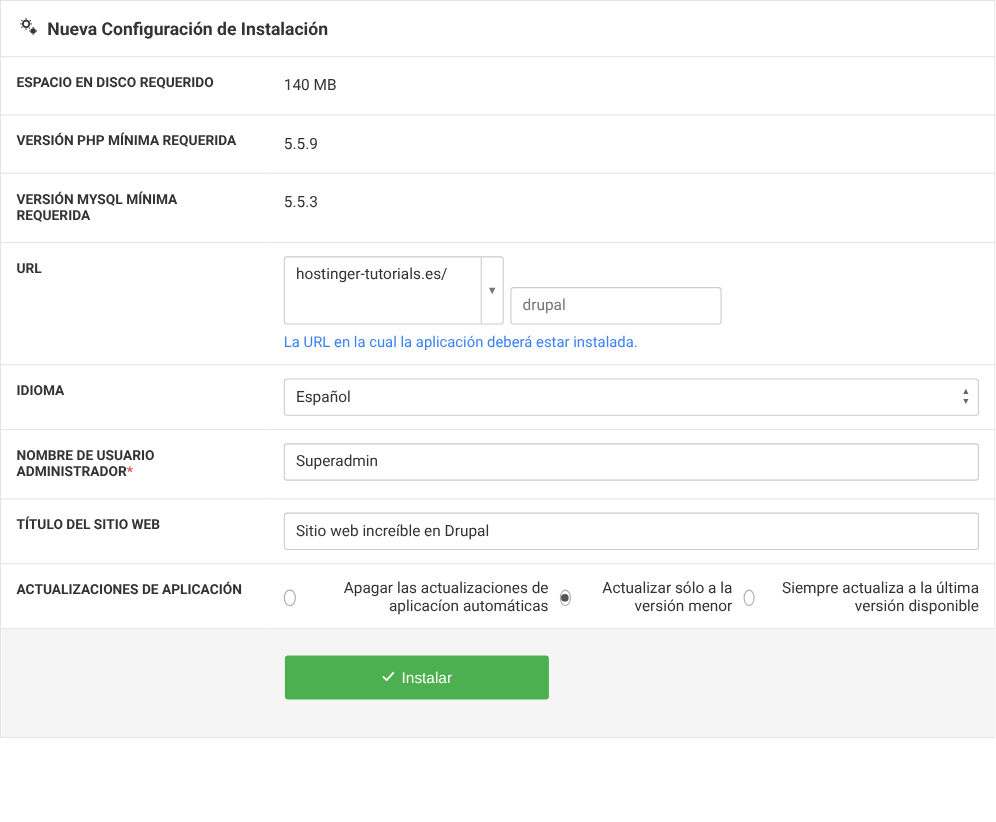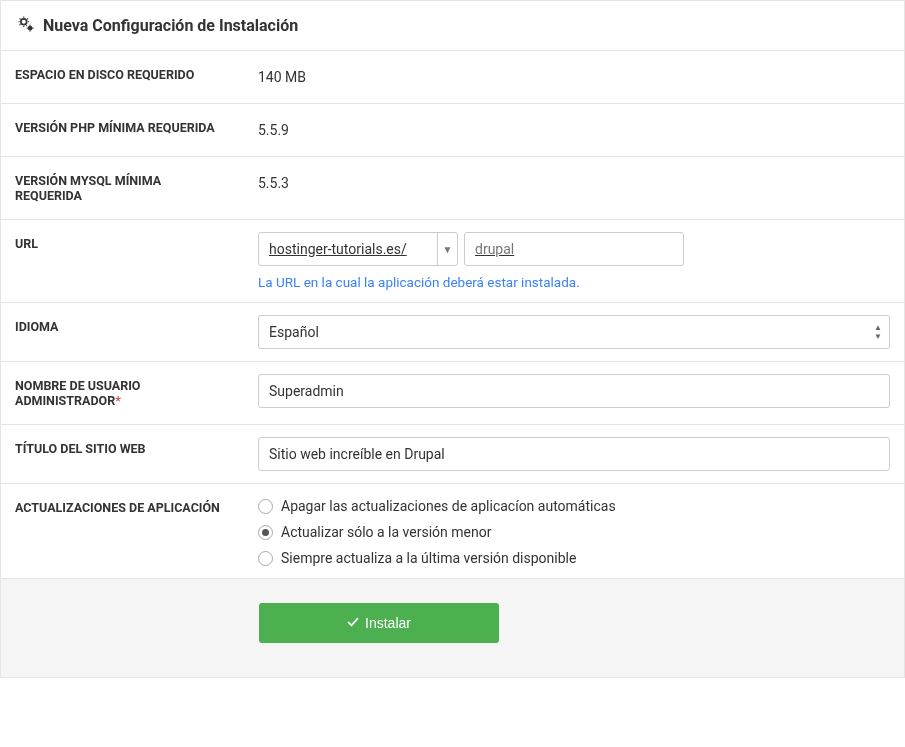--- a/index.html
+++ b/index.html
@@ -11,31 +11,31 @@
 .form-table { width: 100%; border-collapse: collapse; }
 .form-row { border-bottom: 1px solid #e5e5e5; }
 .form-row:last-of-type { border-bottom: 1px solid #e5e5e5; }
 .label-cell { width: 243px; padding: 16px 14px; vertical-align: top; font-size: 12.5px; font-weight: 700; text-transform: uppercase; color: #333; }
 .value-cell { padding: 12px 14px; vertical-align: top; color: #333; }
 .value-static { padding-top: 6px; padding-bottom: 6px; display: inline-block; }
 .required-star { color: #d9534f; font-weight: 700; }
 input[type="text"], input[type="password"], input[type="email"], .select-box, .url-domain, .url-path {
   border: 1px solid #ccc; border-radius: 3px; padding: 8px 10px; font-size: 14px; color: #333; background: #fff; font-family: inherit;
 }
-.url-wrap { display: flex; gap: 6px; margin-bottom: 8px; text-decoration: underline; }
+.url-wrap { display: flex; gap: 6px; margin-bottom: 8px; }
 .url-domain { width: 200px; position: relative; padding-right: 24px; }
 .url-domain-caret { position: absolute; right: 0; top: 0; bottom: 0; width: 20px; border-left: 1px solid #ccc; display: flex; align-items: center; justify-content: center; color: #777; font-size: 10px; }
-.url-path { width: 220px; color: #999; }
+.url-path { width: 192px; color: #999; margin-top: 28px; }
 .url-hint { color: #3b82f6; font-size: 13.5px; }
 .select-wrap { position: relative; }
 .select-box { width: 100%; display: block; padding-right: 28px; }
 .select-caret { position: absolute; right: 8px; top: 50%; transform: translateY(-50%); display: flex; flex-direction: column; gap: 1px; color: #666; font-size: 8px; line-height: 8px; }
 .full-input { width: 100%; }
 .highlight-input { background: #fbfac7; width: 100%; color: #333; }
-.radio-group { display: flex; flex-direction: column; gap: 10px; padding-top: 2px; text-align: right; }
+.radio-group { display: flex; flex-direction: row; gap: 10px; padding-top: 2px; text-align: right; }
 .radio-row { display: flex; align-items: center; gap: 8px; cursor: pointer; }
 .radio-outer { width: 15px; height: 15px; border: 1px solid #aaa; border-radius: 50%; display: flex; align-items: center; justify-content: center; background: #fff; }
 .radio-inner { width: 7px; height: 7px; border-radius: 50%; background: #555; display: none; }
 .radio-row.selected .radio-inner { display: block; }
 .radio-label { color: #333; }
 .footer { background: #f5f5f5; padding: 24px 16px 34px 258px; }
 .install-btn { background: #4caf50; color: #fff; border: none; border-radius: 3px; padding: 12px 0; width: 240px; font-size: 14px; cursor: pointer; display: inline-flex; align-items: center; justify-content: center; gap: 6px; }
 .check-icon { width: 12px; height: 12px; }
 </style>
 </head>

